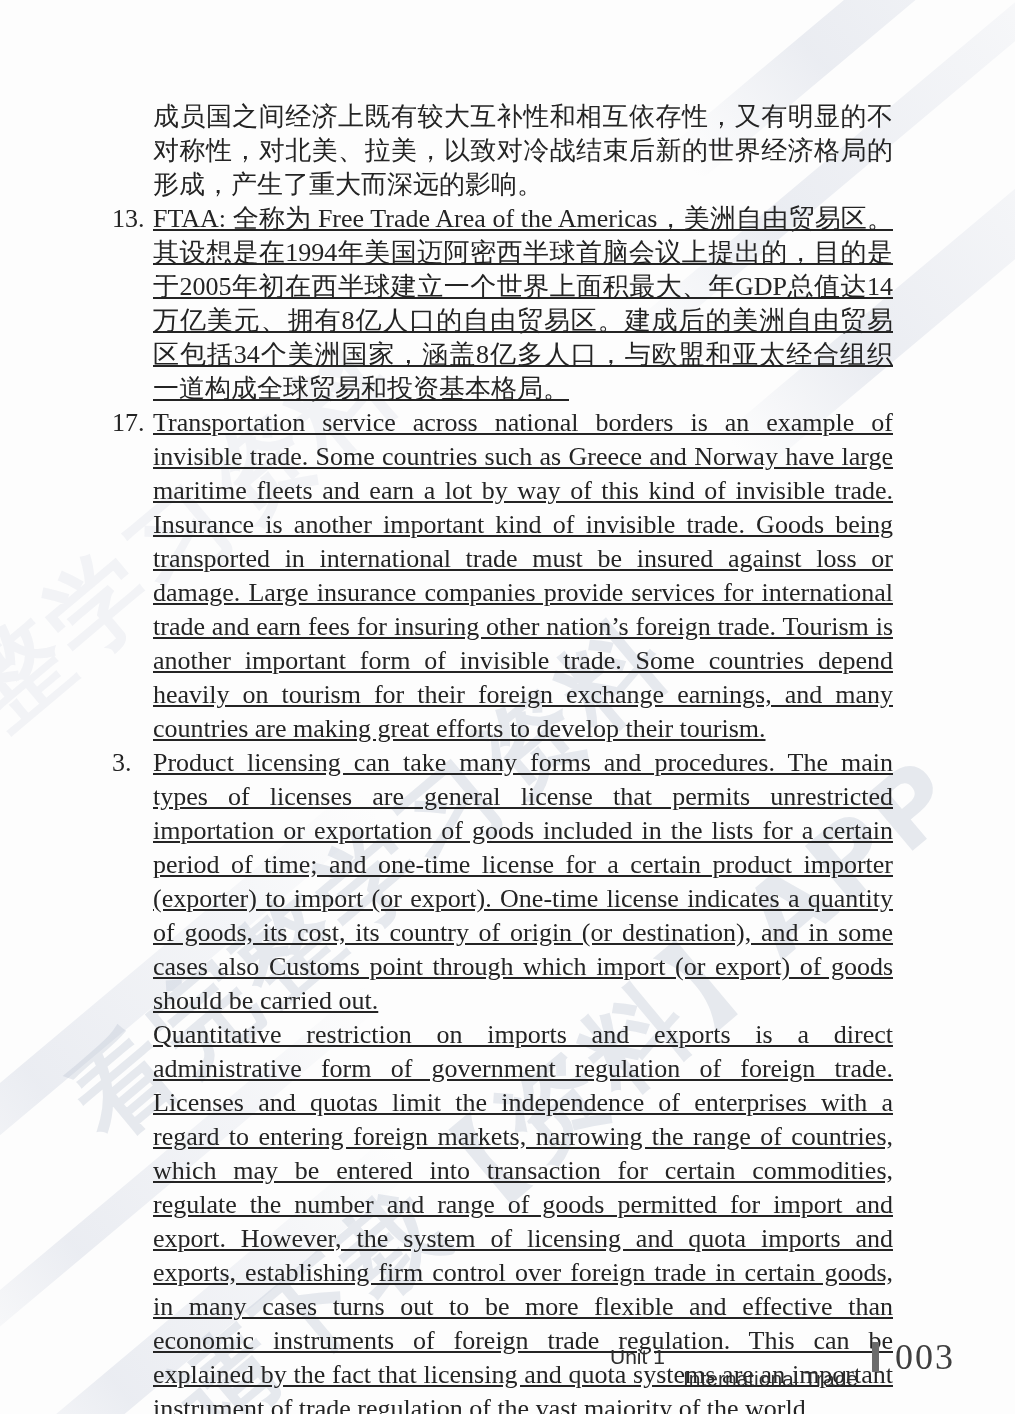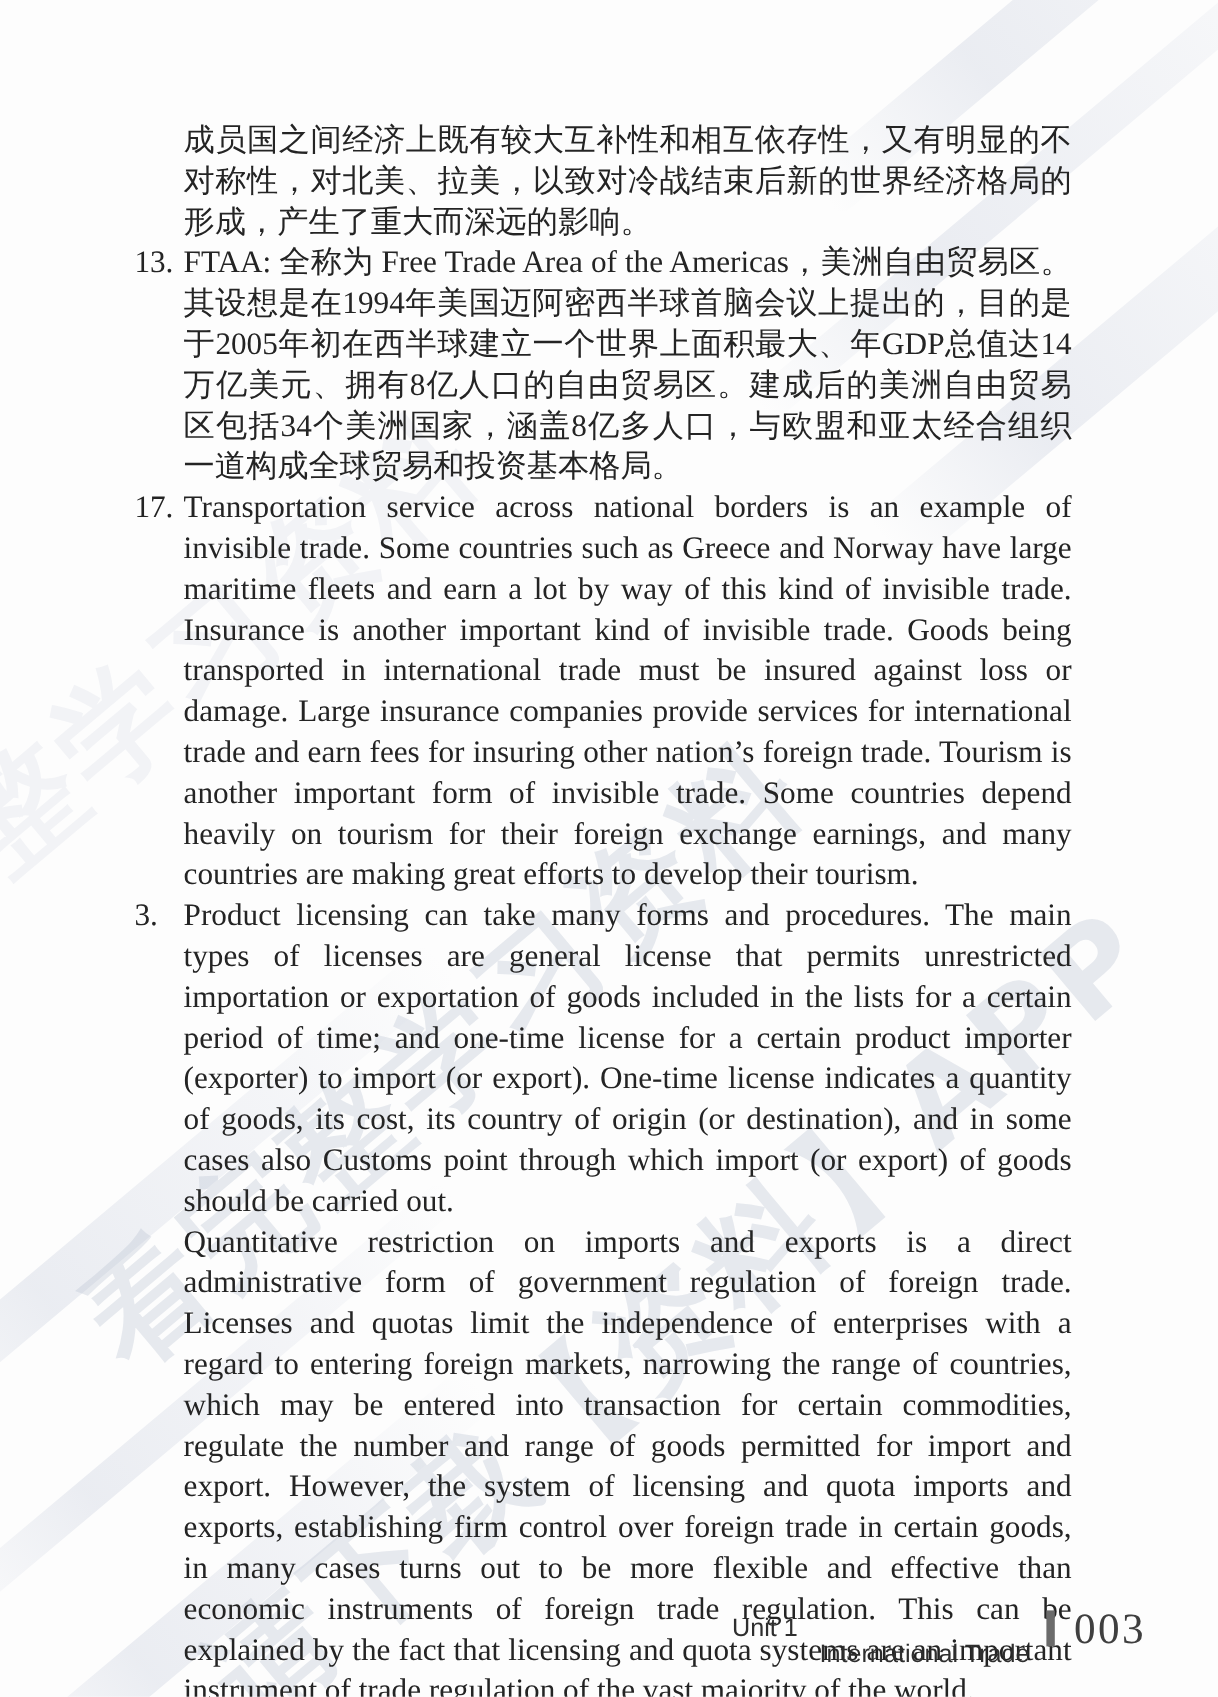--- a/index.html
+++ b/index.html
@@ -39,21 +39,21 @@
     padding: 100px 122px 0 112px;
     font-size: 26px;
     line-height: 34px;
   }
   .para {
     margin: 0;
     text-align: justify;
     text-align-last: left;
   }
   .hang { margin-left: 41px; }
-  .item { position: relative; margin-left: 41px; }
+  .item { position: relative; margin-left: 41px; text-decoration: underline; }
   .item .num {
     position: absolute; left: -41px; top: 0; width: 36px;
     text-align: left; white-space: nowrap;
   }
   .item .heading { margin: 0; }
 
   
   .footer {
     position: absolute; z-index: 1;
     top: 1322px; right: 60px;

